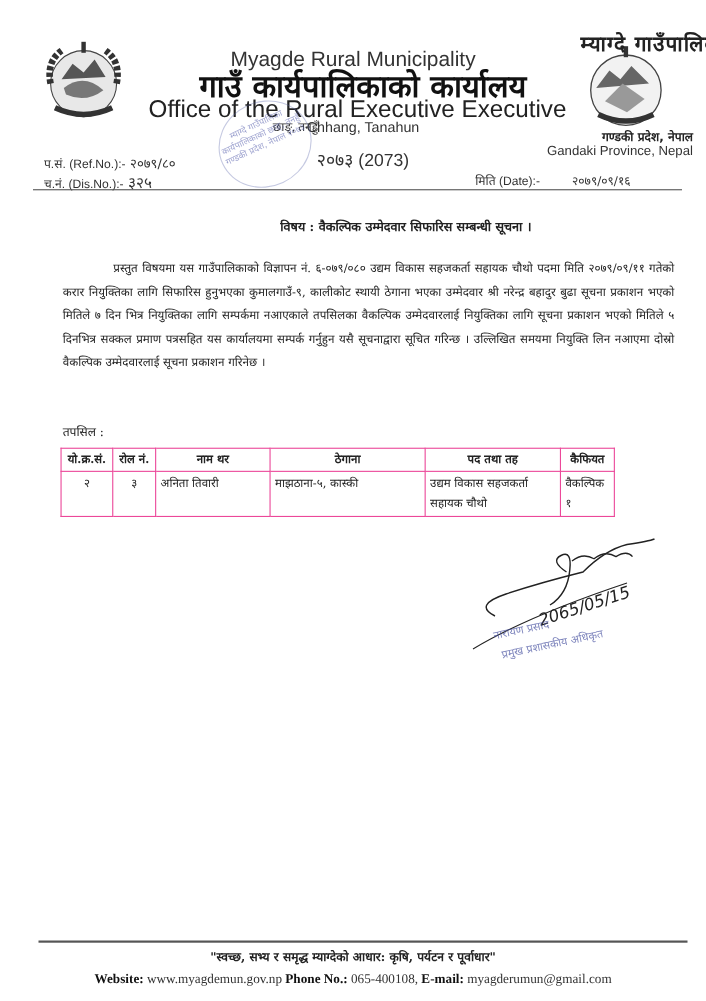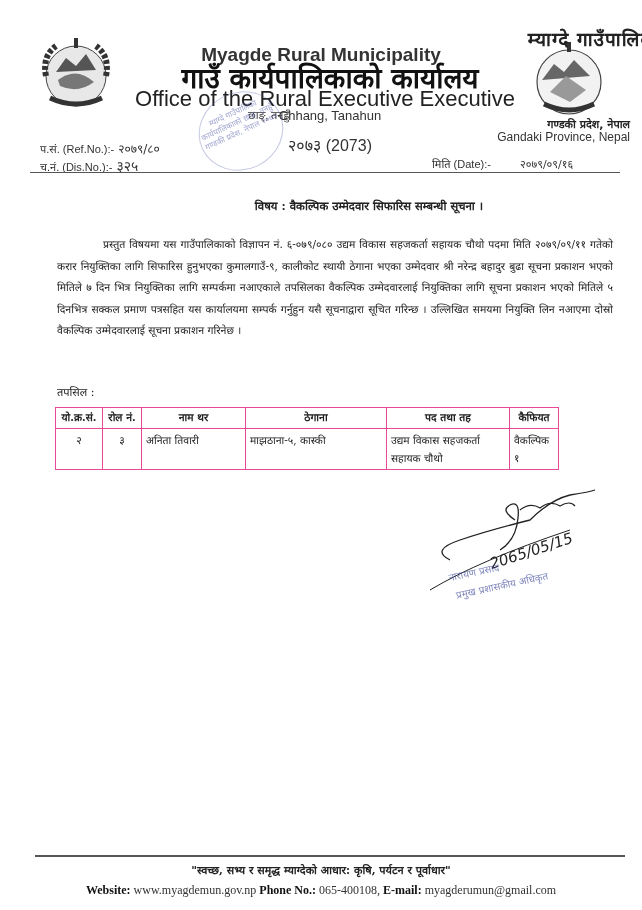--- a/index.html
+++ b/index.html
@@ -2,21 +2,21 @@
 <html><head>
 <meta charset="utf-8">
 <style>
   html, body { margin:0; padding:0; background:#ffffff; }
   body { width:642px; height:910px; position:relative; overflow:hidden; color:#1a1a1a; font-family:"DejaVu Sans", sans-serif; }
   .abs { position:absolute; }
   .emblem { position:absolute; border-radius:50%; }
   .emblem-left { left:38px; top:36px; width:76px; height:76px; }
   .emblem-right { left:530px; top:40px; width:78px; height:78px; }
   .hd-np1 { left:0; width:642px; top:26px; text-align:right; font-size:19px; font-weight:bold; color:#222; letter-spacing:1px;padding-left:19px; }
-  .hd-en1 { left:0; width:642px; top:44px; text-align:center; font-family:"Liberation Sans", sans-serif; font-size:19px; color:#333;font-weight:bold; }
+  .hd-en1 { left:0; width:642px; top:44px; text-align:center; font-family:"Liberation Sans", sans-serif; font-size:19px; color:#333; }
   .hd-np2 { left:140px; width:380px; top:58px; text-align:center; font-size:28px; font-weight:bold; color:#111; }
   .hd-en2 { left:125px; width:400px; top:86px; text-align:center; font-family:"Liberation Sans", sans-serif; font-size:22px; color:#222; }
   .hd-loc1 { left:248px; width:140px; top:107px; text-align:left; font-size:11px; color:#333;font-family:Liberation Serif, serif; }
   .hd-loc2 { left:250px; width:160px; top:108px; text-align:center; font-family:"Liberation Sans", sans-serif; font-size:13px; color:#333; }
   .hd-loc3 { left:250px; width:160px; top:134px; text-align:center; font-family:"Liberation Sans", sans-serif; font-size:16px; color:#333; }
   .prov-np { left:490px; width:140px; top:116px; text-align:right; font-size:11px; color:#222; font-weight:bold; }
   .prov-en { left:470px; width:160px; top:130px; text-align:right; font-family:"Liberation Sans", sans-serif; font-size:12px; color:#333; }
   .stamp { left:198px; top:92px; width:84px; height:76px; border-radius:50%; border:1.5px solid rgba(90,100,170,0.35); transform:rotate(-25deg); }
   .stamp span { display:block; text-align:center; font-size:8px; color:rgba(80,90,170,0.55); line-height:10px; margin-top:14px; }
   .ref { left:40px; top:140px; font-family:"Liberation Sans", sans-serif; font-size:11px; color:#333; }

